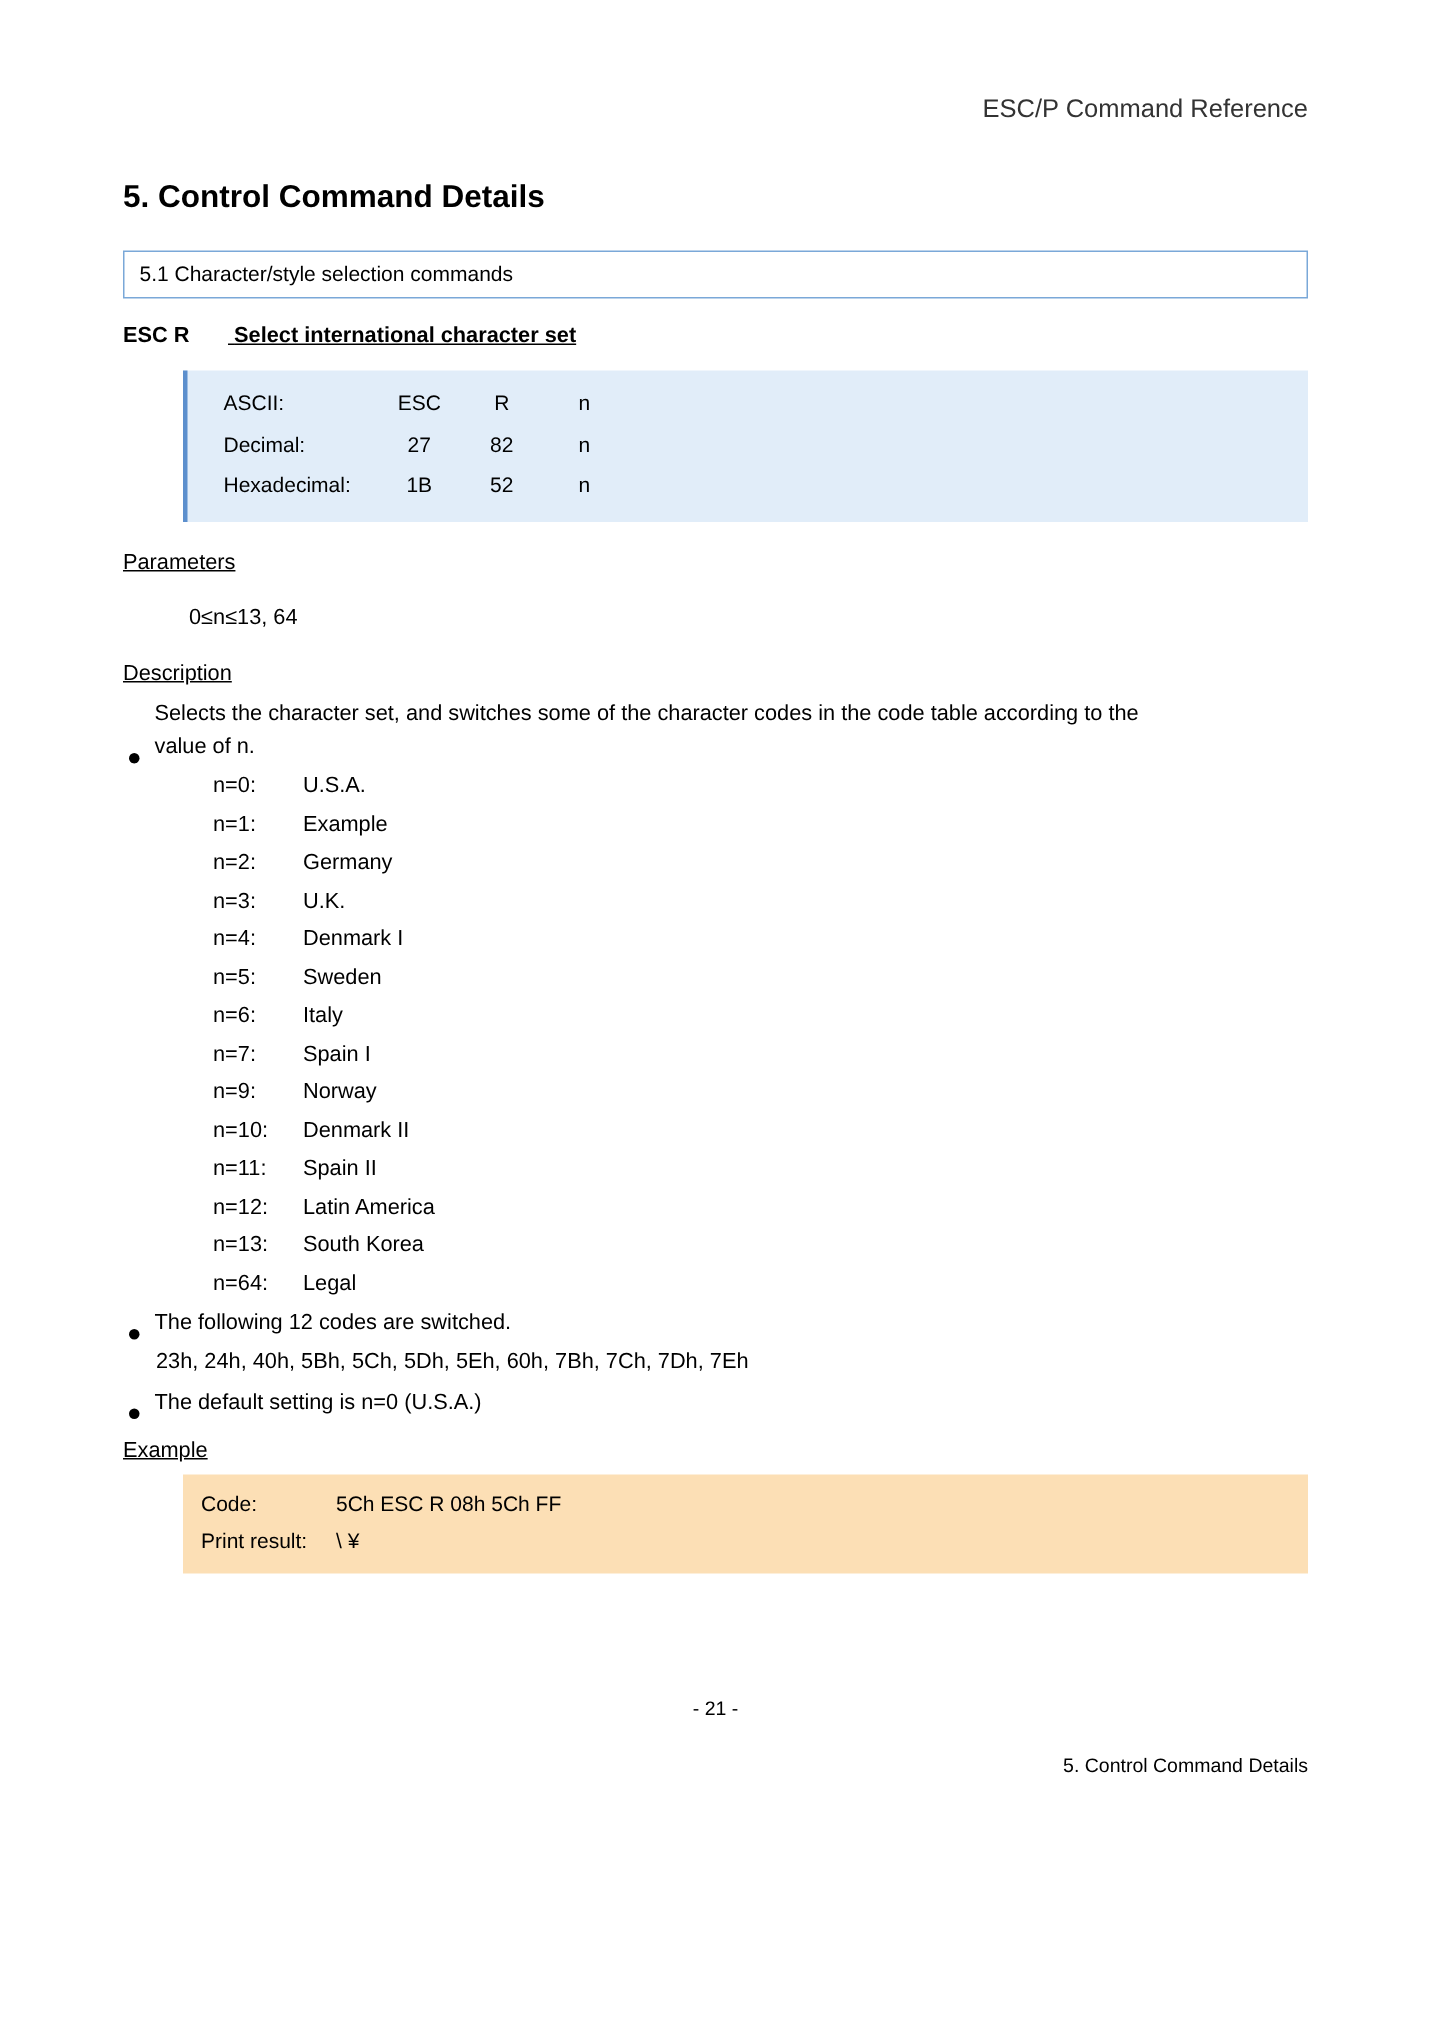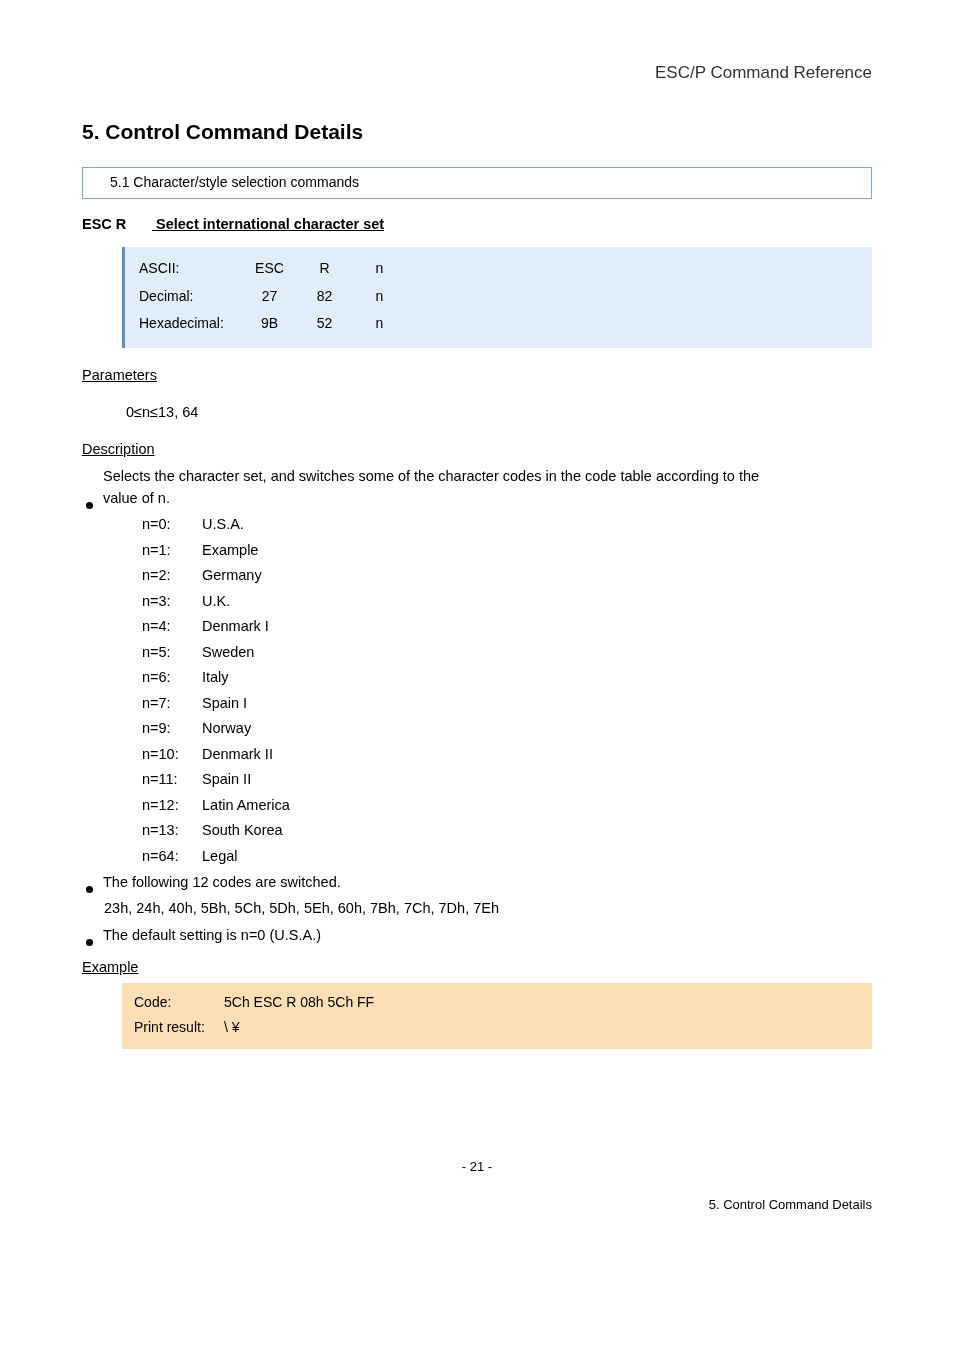--- a/index.html
+++ b/index.html
@@ -21,36 +21,36 @@
     color: #333;
     margin-bottom: 30px;
   }
   h1 {
     font-size: 21px;
     font-weight: bold;
     margin: 0 0 18px 0;
   }
   .section-bar {
     border: 1px solid #7aa8d8;
-    padding: 4px 27px;
+    padding: 4px 10px;
     font-size: 14px;
     margin-bottom: 14px;
     color: #000;
   }
   .esc-r {
     font-size: 14.5px;
     font-weight: bold;
     text-decoration: underline;
     margin: 0 0 12px 0;
   }
   .esc-r .cmd { display: inline-block; width: 70px; }
   .code-box {
     border-left: 3px solid #5c8fcd;
     background: #e1edf9;
-    padding: 8px 14px 10px 14px;
+    padding: 8px 14px 10px 24px;
     margin: 0 0 16px 40px;
     font-size: 14px;
   }
   .code-box table { border-collapse: collapse; }
   .code-box td { padding: 3px 14px 3px 0; white-space: nowrap; }
   .code-box td.lbl { width: 110px; }
   .code-box td.c { width: 55px; text-align: center; }
   .sub-head {
     text-decoration: underline;
     margin: 4px 0 2px 0;
@@ -75,21 +75,21 @@
   .kv-list .k { width: 60px; }
   .example-box {
     background: #fcdfb5;
     padding: 6px 12px 8px 12px;
     margin: 4px 0 16px 40px;
     font-size: 14px;
   }
   .example-box .row { display: flex; margin: 3px 0; }
   .example-box .k { width: 90px; }
   .footer {
-    margin-top: 108px;
+    margin-top: 80px;
     text-align: center;
     font-size: 13px;
   }
   .footer-right {
     text-align: right;
     font-size: 13px;
     margin-top: 18px;
   }
 </style>
 </head>
@@ -118,21 +118,21 @@
         <td class="c">n</td>
       </tr>
       <tr>
         <td class="lbl">Decimal:</td>
         <td class="c">27</td>
         <td class="c">82</td>
         <td class="c">n</td>
       </tr>
       <tr>
         <td class="lbl">Hexadecimal:</td>
-        <td class="c">9B</td>
+        <td class="c">1B</td>
         <td class="c">52</td>
         <td class="c">n</td>
       </tr>
     </tbody>
       </table>
   </div>
 
   <p class="sub-head">Parameters</p>
   <p class="indent">0≤n≤13, 64</p>
 

